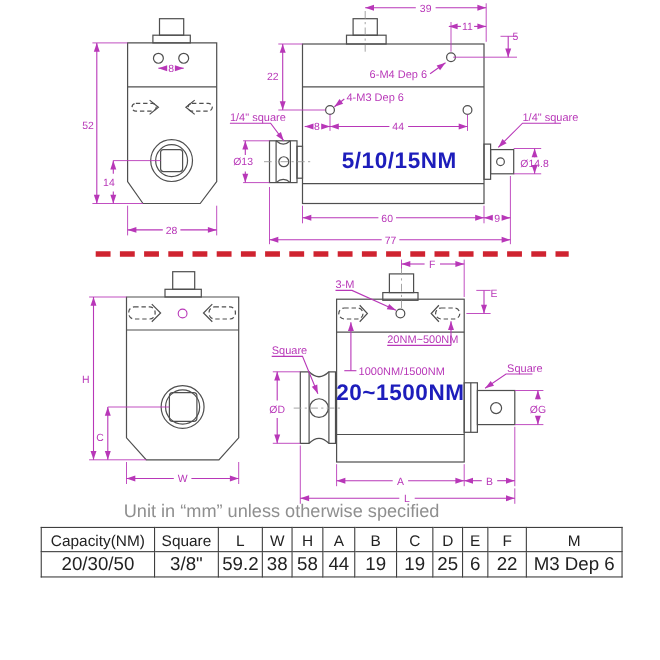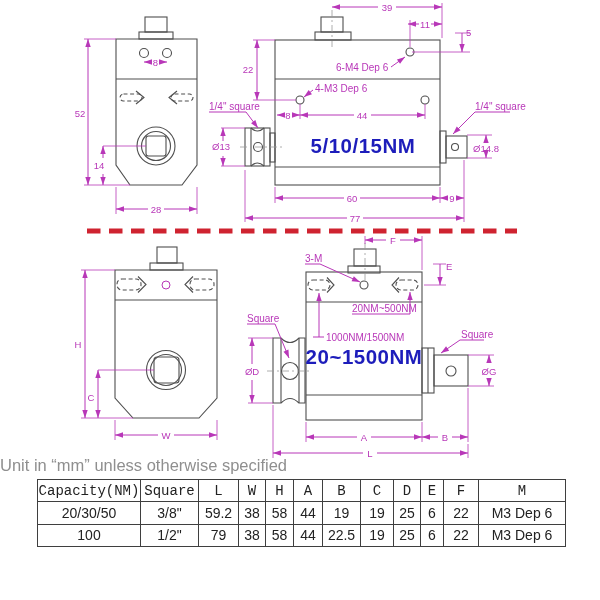--- a/index.html
+++ b/index.html
@@ -10,27 +10,27 @@
   .dsh{stroke:#4f4f4f;fill:none;stroke-width:1.1;stroke-dasharray:4 2.6;}
   .dim{stroke:#b837b8;fill:none;stroke-width:1;}
   .ext{stroke:#b837b8;fill:none;stroke-width:0.8;}
   .cl{stroke:#999;fill:none;stroke-width:0.8;stroke-dasharray:7 3 2 3;}
   text.dt{fill:#b837b8;font-size:9.5px;font-family:"Liberation Sans",sans-serif;}
   text.dt2{fill:#b837b8;font-size:10px;font-family:"Liberation Sans",sans-serif;}
   text.model{fill:#1d1dbb;font-weight:bold;font-size:20.5px;letter-spacing:.5px;
              font-family:"Liberation Sans",sans-serif;}
   .mid{text-anchor:middle;}
   .sep{stroke:#cf2330;stroke-width:5;stroke-dasharray:13.5 8.5;}
-  .unit-note{position:absolute;left:0;top:456px;width:512px;text-align:left;
+  .unit-note{position:absolute;left:0;top:456px;width:512px;text-align:center;
              font-size:16.5px;color:#8f8f8f;}
   table.spec{position:absolute;left:37px;top:479px;width:528px;border-collapse:collapse;
              border:1.6px solid #3f3f3f;table-layout:fixed;}
   table.spec th,table.spec td{border:1px solid #3f3f3f;height:21.4px;text-align:center;
-             vertical-align:middle;font-size:14px;font-weight:normal;color:#222;padding:0;}
-  table.spec th{font-size:14px;font-family:Liberation Mono, monospace;}
+             vertical-align:middle;font-size:17px;font-weight:normal;color:#222;padding:0;}
+  table.spec th{font-size:14px;}
 </style>
 </head>
 <body>
 
 <div class="page">
 
 <svg width="600" height="475" viewBox="0 0 600 475">
   <defs>
     <marker id="ar" viewBox="0 0 9 7" refX="8.5" refY="3.5" markerWidth="9" markerHeight="7" orient="auto-start-reverse" markerUnits="userSpaceOnUse">
       <path d="M0.5,0.8 L8.5,3.5 L0.5,6.2 Z" fill="#b837b8"></path>
@@ -312,30 +312,16 @@
           <td>38</td>
           <td>58</td>
           <td>44</td>
           <td>19</td>
           <td>19</td>
           <td>25</td>
           <td>6</td>
           <td>22</td>
           <td>M3 Dep 6</td>
         </tr>
-        <tr>
-          <td>100</td>
-          <td>1/2"</td>
-          <td>79</td>
-          <td>38</td>
-          <td>58</td>
-          <td>44</td>
-          <td>22.5</td>
-          <td>19</td>
-          <td>25</td>
-          <td>6</td>
-          <td>22</td>
-          <td>M3 Dep 6</td>
-        </tr>
       </tbody>
 </table>
 
 </div>
 
 </body></html>

